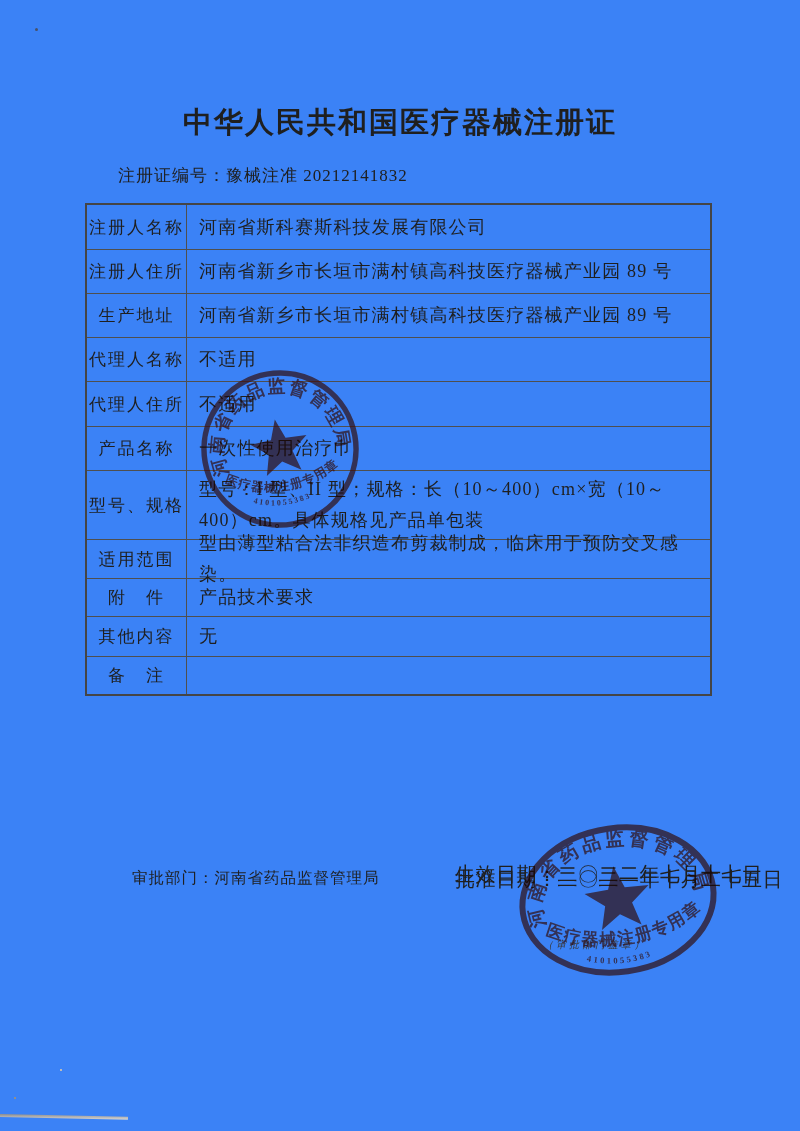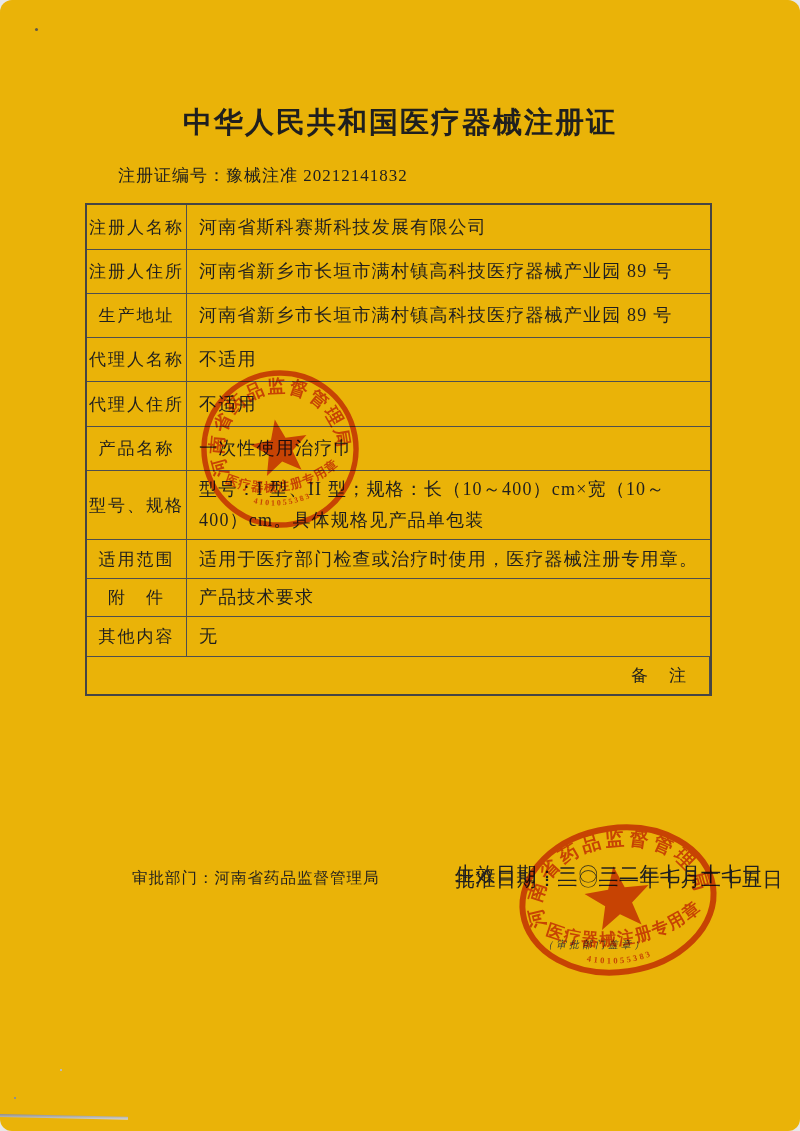--- a/index.html
+++ b/index.html
@@ -1,25 +1,25 @@
 <!DOCTYPE html>
 <html><head>
 <meta charset="utf-8">
 <style>
   html,body{margin:0;padding:0;background:#e8e8e8;}
-  .page{position:relative;width:800px;height:1131px;margin:0 auto;background:#eab308;overflow:hidden;
-        font-family:"Liberation Serif","DejaVu Serif",serif;color:#1f1f1f;border-radius:12px;}
+  .page{position:relative;width:800px;height:1131px;margin:0 auto;background:#3b82f6;overflow:hidden;
+        font-family:"Liberation Serif","DejaVu Serif",serif;color:#1f1f1f;}
 
   .title{position:absolute;left:0;right:0;top:103px;text-align:center;
          font-size:29px;font-weight:bold;letter-spacing:2px;}
 
   .cert-line{position:absolute;left:118px;top:164px;font-size:17px;letter-spacing:1px;}
 
   .reg-table{position:absolute;left:85px;top:203px;width:627px;border:2px solid #454545;box-sizing:border-box;}
-  .row{display:flex;border-top:1px solid #4f4f4f;box-sizing:border-box;justify-content:flex-end;}
+  .row{display:flex;border-top:1px solid #4f4f4f;box-sizing:border-box;}
   .row:first-child{border-top:none;}
   .cell-label{width:100px;flex:0 0 100px;display:flex;align-items:center;justify-content:center;
               border-right:1px solid #4f4f4f;font-size:17px;letter-spacing:2px;text-align:center;box-sizing:border-box;}
   .cell-value{flex:1;display:flex;align-items:center;padding:3px 8px 3px 12px;
               font-size:18px;letter-spacing:1.2px;line-height:31px;box-sizing:border-box;}
   .h44{height:44px}.h45{height:45px}.h69{height:69px}.h161{height:161px}
   .h39{height:39px}.h38{height:38px}.h40{height:40px}
 
   .footer-left{position:absolute;left:88px;top:868px;font-size:15.5px;letter-spacing:1px;margin-left:44px;}
   .date-line{position:absolute;left:455px;font-size:20px;letter-spacing:0.5px;}
@@ -73,21 +73,21 @@
     <div class="row h44">
       <div class="cell-label">产品名称</div>
       <div class="cell-value">一次性使用治疗巾</div>
     </div>
     <div class="row h69">
       <div class="cell-label">型号、规格</div>
       <div class="cell-value">型号：I 型、II 型；规格：长（10～400）cm×宽（10～400）cm。具体规格见产品单包装</div>
     </div>
     <div class="row h39">
       <div class="cell-label">适用范围</div>
-      <div class="cell-value">适用于医疗部门检查或治疗时使用，医疗器械注册专用章。</div>
+      <div class="cell-value">型由薄型粘合法非织造布剪裁制成，临床用于预防交叉感染。</div>
     </div>
     <div class="row h38">
       <div class="cell-label">附　件</div>
       <div class="cell-value">产品技术要求</div>
     </div>
     <div class="row h40">
       <div class="cell-label">其他内容</div>
       <div class="cell-value">无</div>
     </div>
     <div class="row h38">

